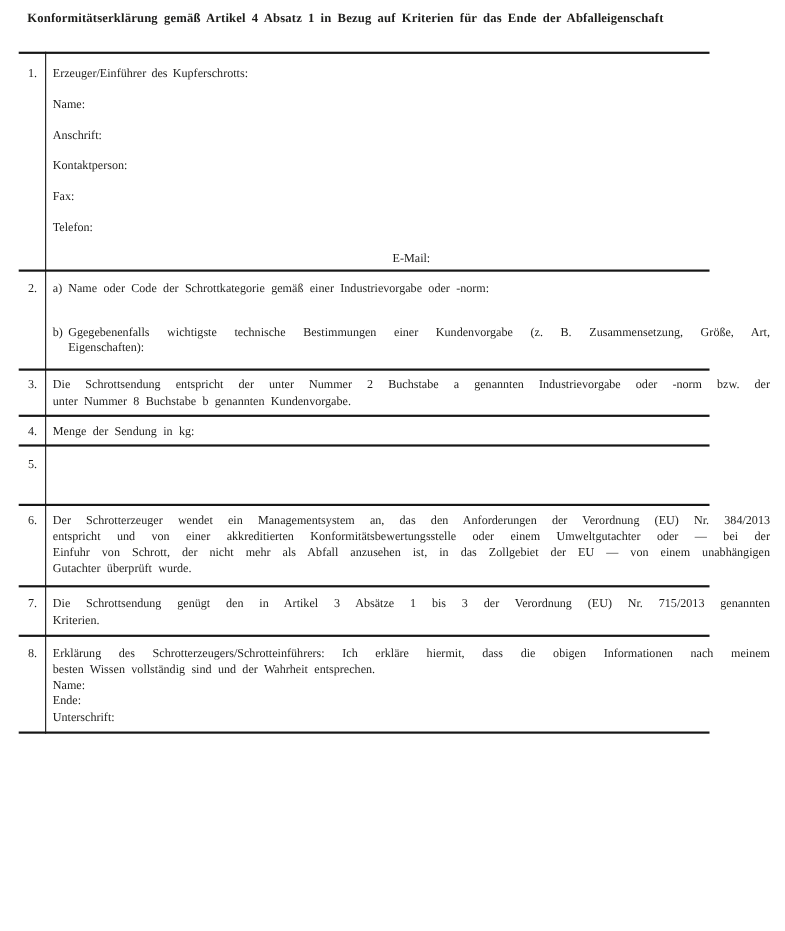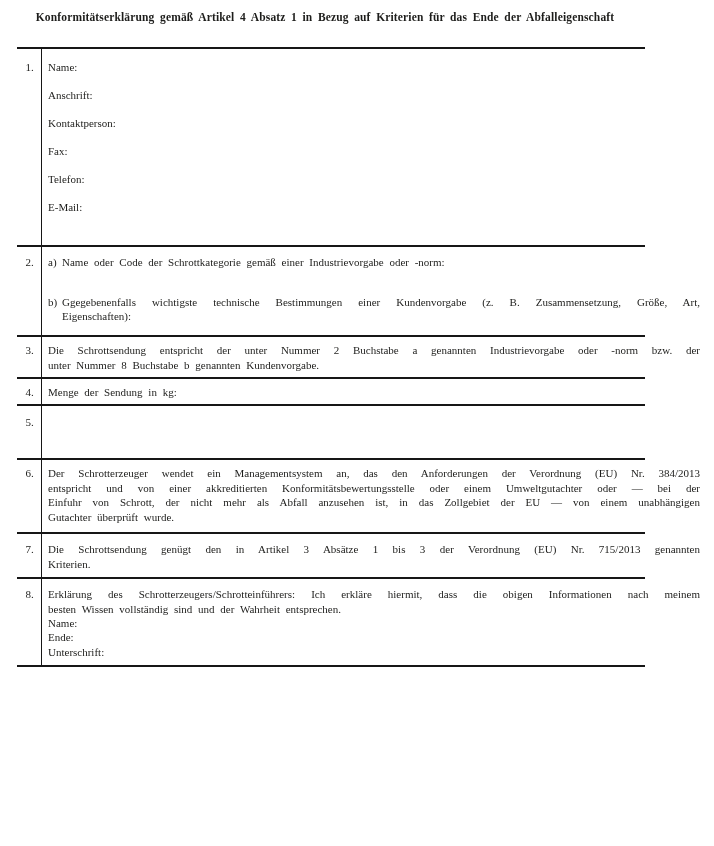--- a/index.html
+++ b/index.html
@@ -12,21 +12,21 @@
   body{
     width:714px;height:846px;
     font-family:"Liberation Serif","DejaVu Serif",serif;
     color:var(--text);
     background:var(--bg);
     overflow:hidden;
     position:relative;
   }
   .page{position:relative;width:714px;height:846px;background:var(--bg);}
   .doc-title{
-    position:absolute;top:11px;left:11px;width:628px;
+    position:absolute;top:11px;left:0;width:628px;
     text-align:center;
     font-size:11.5px;font-weight:bold;
     word-spacing:2.5px;letter-spacing:0.15px;
     color:var(--text);
   }
   .doc-table{
     position:absolute;top:47px;left:17px;
     width:683px;height:620px;
     font-size:11px;
   }
@@ -51,21 +51,21 @@
   .r1{height:198px;padding-top:13px;}
   .r2{height:90px;padding-top:10px;}
   .r3{height:42px;padding-top:8px;}
   .r4{height:27px;padding-top:8px;}
   .r5{height:54px;padding-top:11px;}
   .r6{height:74px;padding-top:8px;}
   .r7{height:45px;padding-top:10px;}
   .r8{height:90px;padding-top:10px;}
   
   .label-line{line-height:15px;margin-bottom:13px;word-spacing:2px;}
-  .label-line:last-child{margin-bottom:0;}
+  .label-line:last-child{margin-bottom:0;text-align:center;}
   
   .jl{ 
     text-align:justify;
     height:14.5px;line-height:14.5px;overflow:hidden;
   }
   .jl::after{content:"";display:inline-block;width:100%;height:0;}
   .pl{ 
     line-height:14.5px;word-spacing:3px;
   }
   
@@ -82,20 +82,21 @@
 
   <div class="doc-title">Konformitätserklärung gemäß Artikel 4 Absatz 1 in Bezug auf Kriterien für das Ende der Abfalleigenschaft</div>
 
   <div class="doc-table">
     <div class="vline"></div>
 
     <div class="row r1">
       <div class="hline"></div>
       <div class="num">1.</div>
       <div class="content">
+        <div class="label-line">Erzeuger/Einführer des Kupferschrotts:</div>
         <div class="label-line">Name:</div>
         <div class="label-line">Anschrift:</div>
         <div class="label-line">Kontaktperson:</div>
         <div class="label-line">Fax:</div>
         <div class="label-line">Telefon:</div>
         <div class="label-line">E-Mail:</div>
       </div>
     </div>
 
     <div class="row r2">

